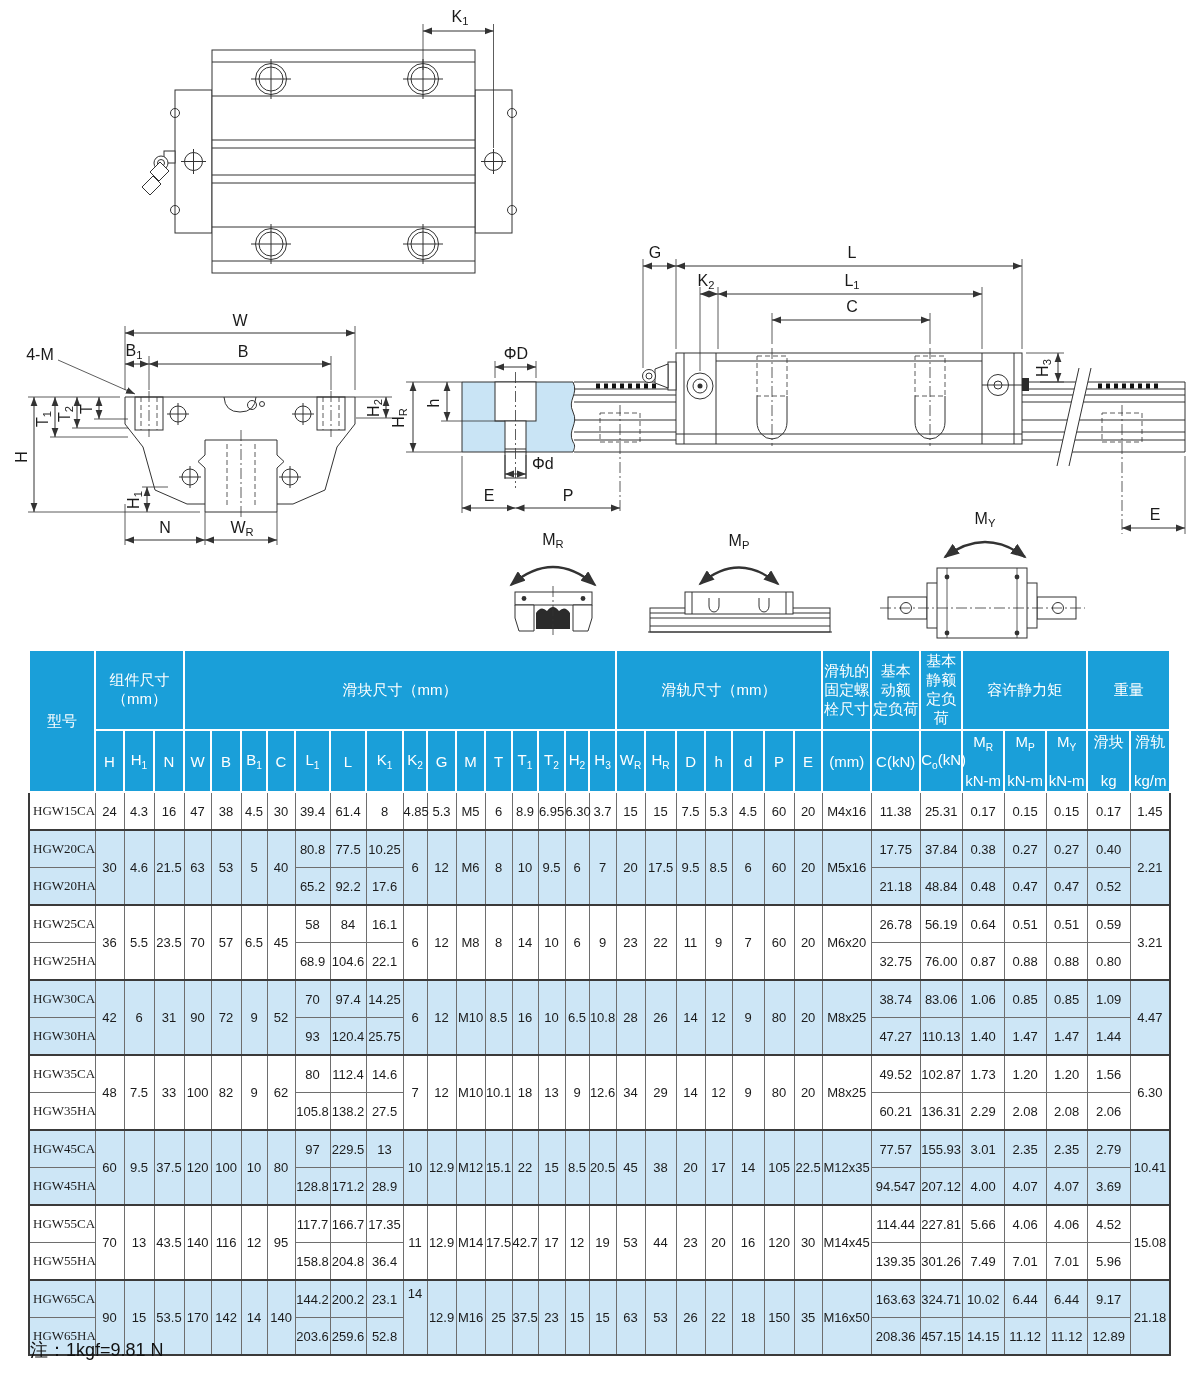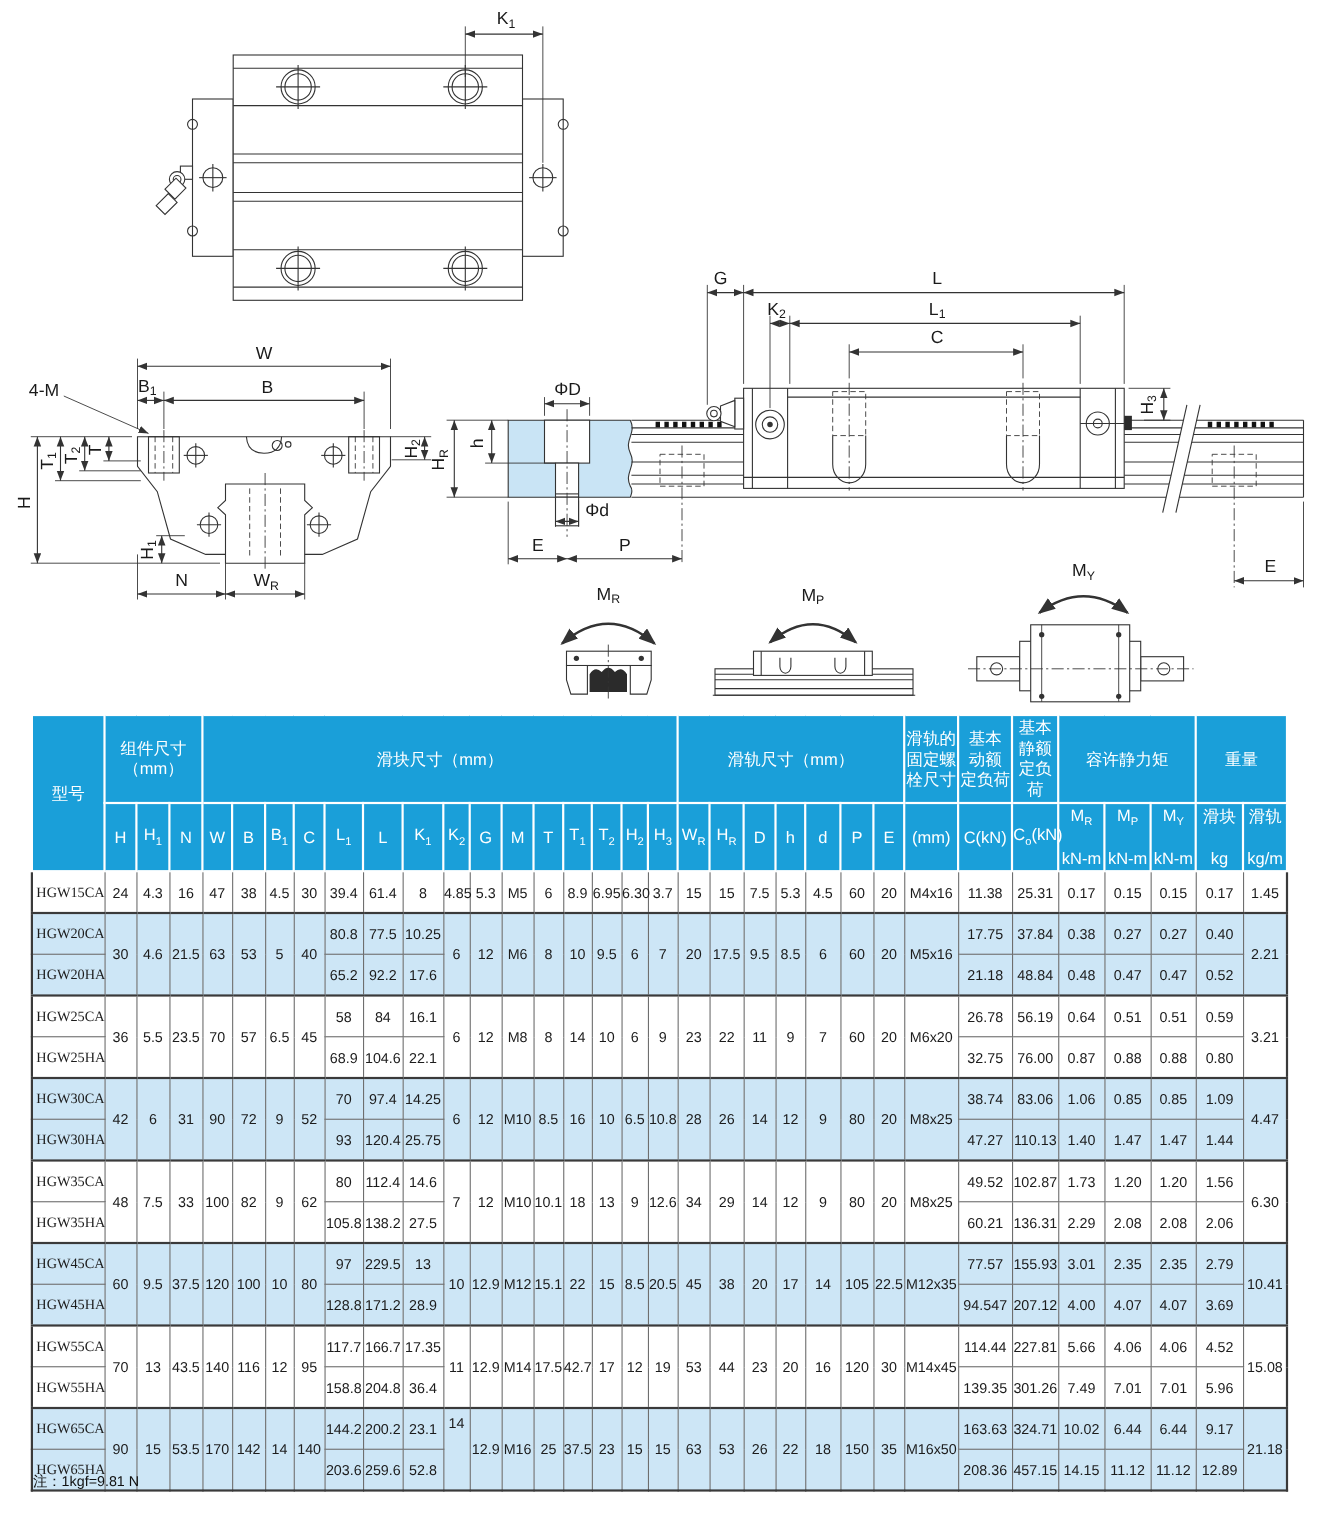--- a/index.html
+++ b/index.html
@@ -22,21 +22,21 @@
   thead th,thead td{background:#1A9FD9;border:2px solid #fff;color:#fff;font-weight:normal;text-align:center;vertical-align:middle;white-space:pre-line;font-size:15px;padding:0;}
   thead tr.r1{height:80px;}
   thead tr.r2{height:62px;}
   .twl{display:flex;flex-direction:column;justify-content:space-between;height:56px;padding:2px 0;}
   tbody td{border:1px solid #6e6e6e;height:36px;text-align:center;font-size:13px;color:#1c1c1c;padding:0;}
   tbody tr.grp>td{border-top:2px solid #3a3a3a;}
   tr.tint>td{background:#CDE6F6;}
   td.model{text-align:left;padding-left:3px;font-family:Liberation Serif, serif;}
   td.vtop{vertical-align:top;padding-top:5px;}
   sub{font-size:68%;}
-  .note{position:absolute;left:30px;top:1338px;font-size:13px;color:#111;}
+  .note{position:absolute;left:30px;top:1338px;font-size:18px;color:#111;}
 </style>
 </head>
 <body>
 
 <div class="page">
 
 <svg id="drw" width="1200" height="648" viewBox="0 0 1200 648">
   <defs>
     <marker id="ar" viewBox="0 0 10 10" markerWidth="10" markerHeight="10" refX="9" refY="5" orient="auto-start-reverse" markerUnits="userSpaceOnUse">
           <path d="M0,1.6 L9,5 L0,8.4 Z" fill="#333"></path>

